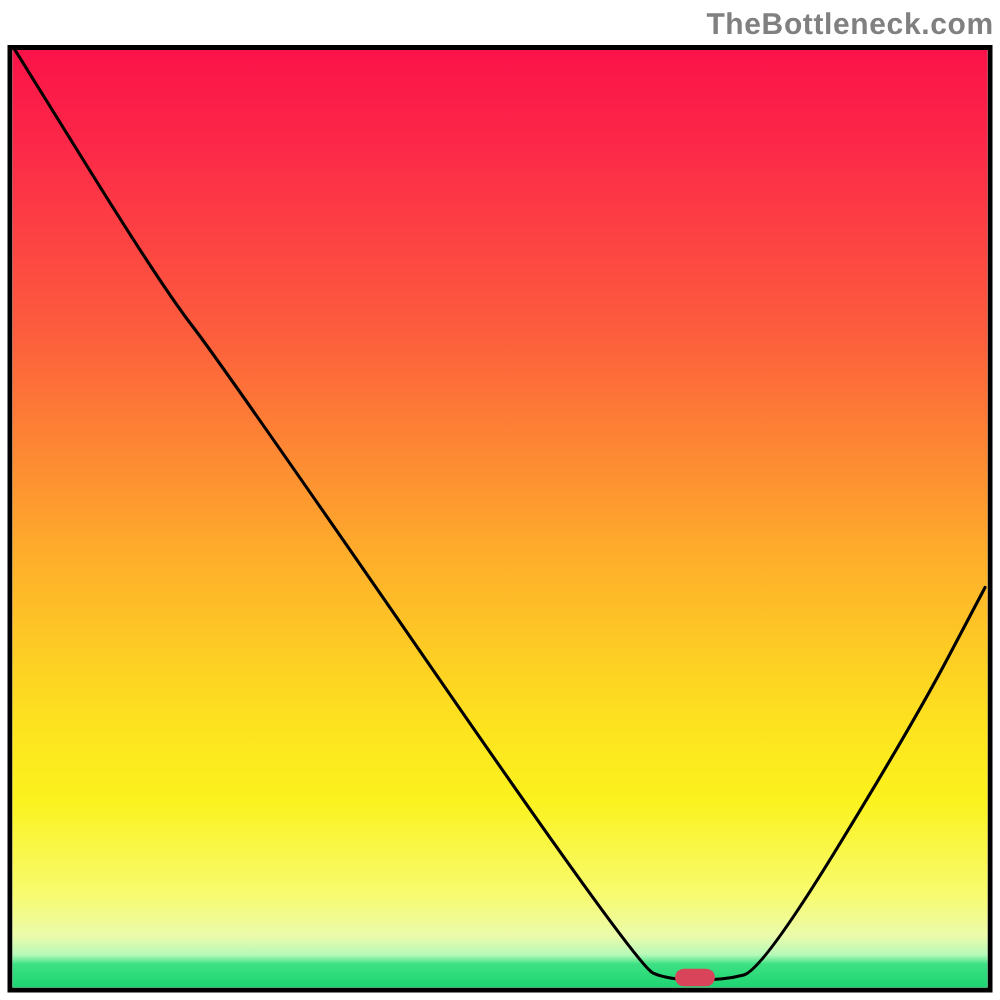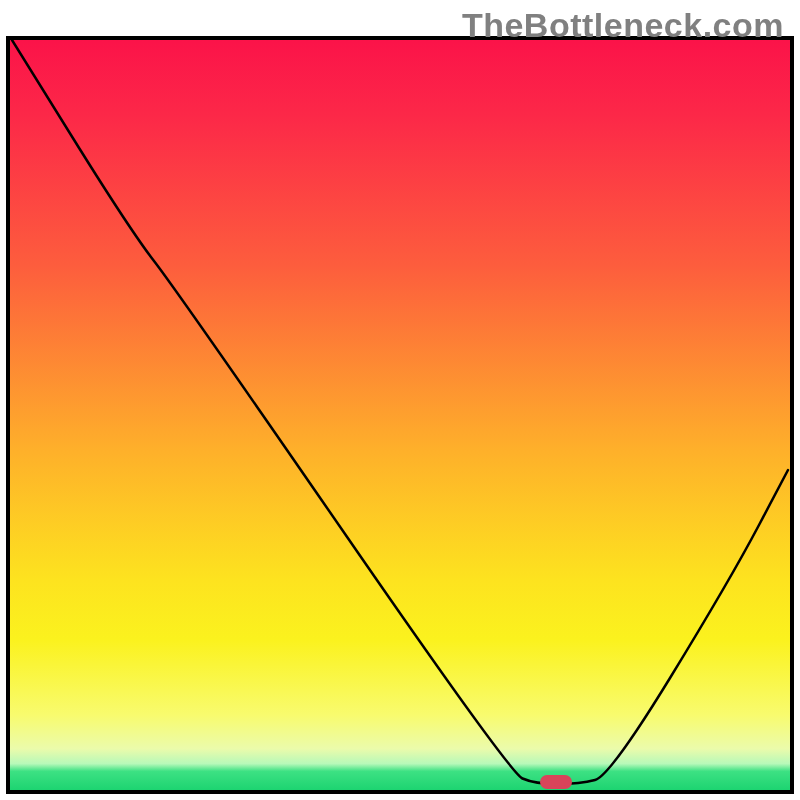--- a/index.html
+++ b/index.html
@@ -11,23 +11,23 @@
     background: #fff;
   }
   .container {
     position: relative;
     width: 800px;
     height: 800px;
   }
   .watermark {
     position: absolute;
     top: 6px;
-    right: 16px;
+    right: 5px;
     font-family: Arial, Helvetica, sans-serif;
-    font-size: 34px;
+    font-size: 24px;
     font-weight: 600;
     color: #808080;
     letter-spacing: 0.5px;
     user-select: none;
     z-index: 5;
   }
   .plot-frame {
     position: absolute;
     left: 6px;
     top: 36px;

